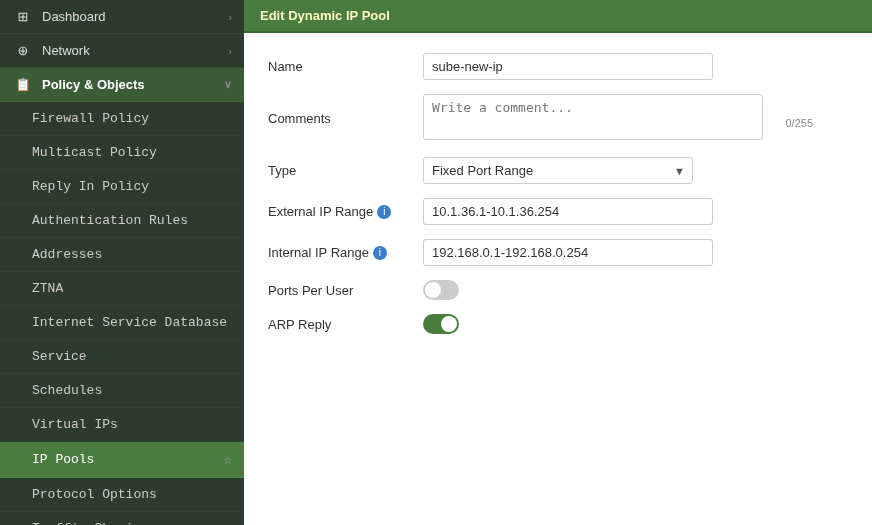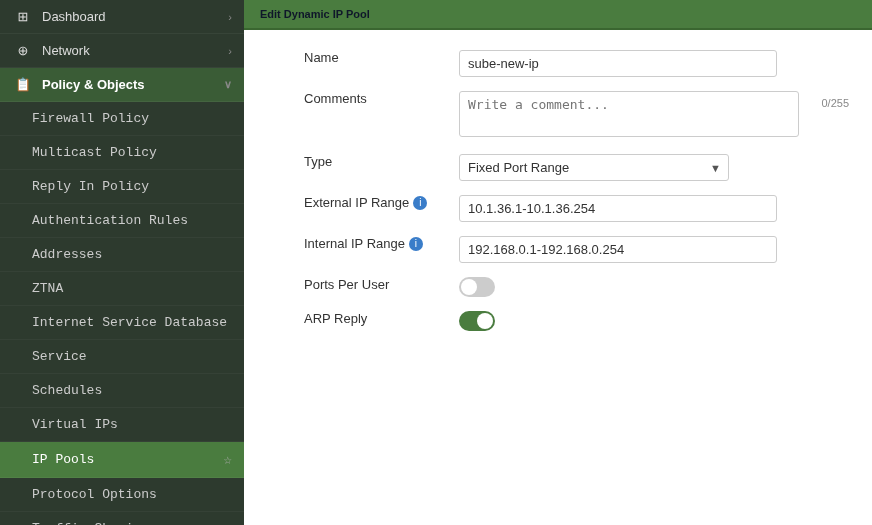--- a/index.html
+++ b/index.html
@@ -45,35 +45,34 @@
 
     
     .main {
       flex: 1;
       display: flex;
       flex-direction: column;
       background: #fff;
     }
     .main-header {
       background: #4a7c3f;
-      color: #0f172a;
+      color: #fef9c3;
       padding: 8px 16px;
-      font-size: 11px;
+      font-size: 13px;
       font-weight: bold;
       border-bottom: 2px solid #3a6630;
     }
     .form-area {
       padding: 20px 24px;
       flex: 1;
     }
     .form-row {
       display: flex;
-      align-items: flex-start;
+      align-items: center;
       margin-bottom: 14px;
-      margin-left: 36px;
     }
     .form-label {
       width: 155px;
       min-width: 155px;
       color: #333;
       font-size: 13px;
       display: flex;
       align-items: center;
       gap: 4px;
     }
@@ -86,42 +85,42 @@
       display: flex; align-items: center; justify-content: center;
       cursor: pointer;
       flex-shrink: 0;
     }
     .form-input {
       border: 1px solid #ccc;
       border-radius: 3px;
       padding: 5px 8px;
       font-size: 13px;
       color: #333;
-      width: 318px;
+      width: 290px;
       outline: none;
     }
     .form-textarea-wrap {
       position: relative;
       width: 340px;
     }
     .form-textarea {
       border: 1px solid #ccc;
       border-radius: 3px;
       padding: 5px 8px;
       font-size: 13px;
       color: #999;
       width: 100%;
       resize: none;
       height: 46px;
       outline: none;
     }
     .char-count {
       position: absolute;
       right: -50px;
-      top: 6px;
+      top: 23px;
       font-size: 11px;
       color: #888;
     }
     .form-select-wrap {
       position: relative;
       width: 270px;
     }
     .form-select {
       appearance: none;
       border: 1px solid #ccc;

